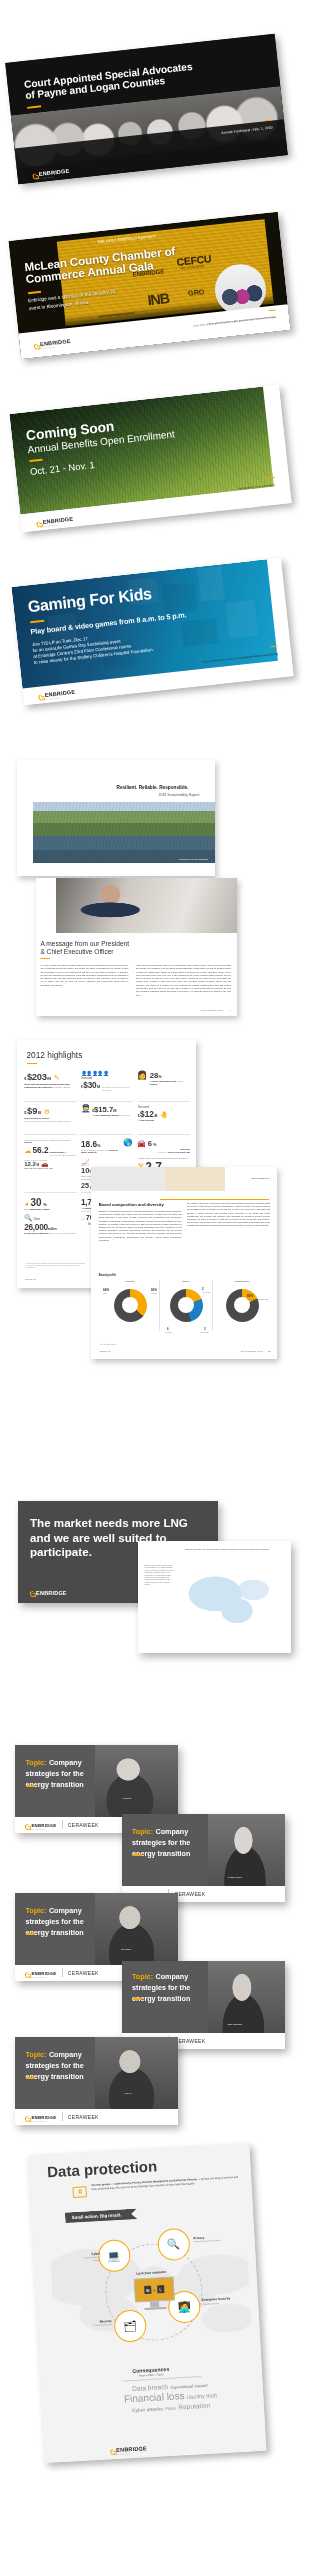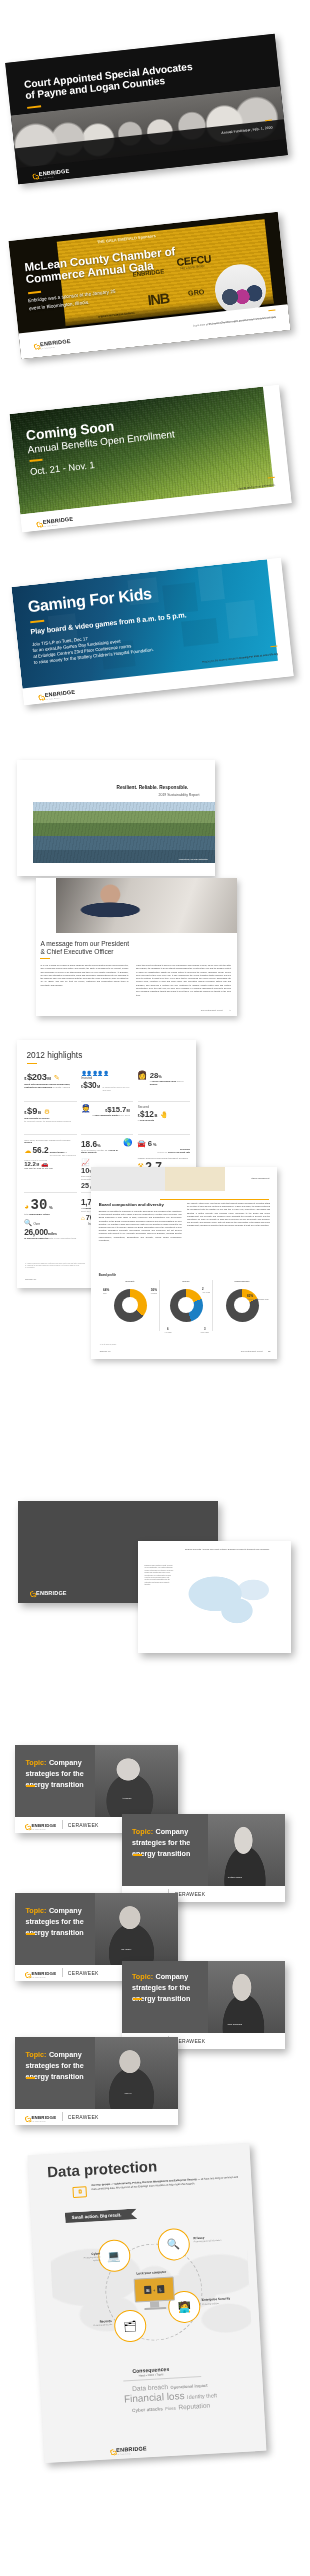--- a/index.html
+++ b/index.html
@@ -283,21 +283,21 @@
           </div>
           <div style="font-size:2.3px; line-height:1.35; margin-top:0.6px;">
             <b style="color:#333;">new projects in service</b>
             <div style="color:#999;">to connect energy to growing demand regions</div>
           </div>
         </div>
         <div style="border-bottom:0.6px solid #e3e3e3; padding-bottom:2.8px; min-height:30px;">
           <div style="display:flex; align-items:flex-start; gap:1.7px;">
             <span style="color:#F6A800; font-size:7.7px; line-height:1;">👮</span>
             <div>
-              <div style="display:flex; align-items:baseline;justify-content:flex-end;">
+              <div style="display:flex; align-items:baseline;">
                 <span style="font-size:3.3px; font-weight:700; color:#333;">$</span>
                 <span style="font-size:7.7px; font-weight:700; color:#3b3b3b;">$15.7</span>
                 <span style="font-size:3.9px; font-weight:700; color:#3b3b3b;">M</span>
               </div>
               <div style="font-size:2.2px; line-height:1.35;">
                 <span style="color:#888;">in </span><b style="color:#333;">safe community grants</b><span style="color:#999;"> since 2002</span>
               </div>
             </div>
           </div>
         </div>
@@ -375,21 +375,21 @@
           <div style="display:flex; align-items:center; gap:1.7px;">
             <span style="color:#F6A800; font-size:6.6px; line-height:1;">⚒</span>
             <span style="font-size:12px; font-weight:700; color:#3b3b3b;">2.7</span>
           </div>
           <div style="font-size:2.5px; font-weight:700; color:#333; line-height:1.25;">million barrels per day</div>
         </div>
 
         <div style="padding-bottom:2.2px; min-height:29px;">
           <div style="display:flex; align-items:baseline; gap:1.7px;">
             <span style="color:#F6A800; font-size:7.7px; line-height:1;">◕</span>
-            <span style="font-size:14px; font-weight:700; color:#3b3b3b;font-family:Liberation Mono, monospace;">30</span>
+            <span style="font-size:10px; font-weight:700; color:#3b3b3b;">30</span>
             <span style="font-size:4.1px; font-weight:700; color:#3b3b3b;">%</span>
           </div>
           <div style="font-size:2.3px; line-height:1.3;">
             <span style="color:#888;">total </span><b style="color:#333;">shareholder return</b>
           </div>
           <div style="display:flex; align-items:baseline; gap:1.1px; margin-top:4.4px;">
             <span style="color:#F6A800; font-size:6.6px; line-height:1;">🔍</span>
             <span style="font-size:3px; color:#444;">Over</span>
           </div>
           <div style="display:flex; align-items:baseline;">
@@ -508,20 +508,21 @@
 
       <div style="position:absolute; left:8.8px; bottom:14.3px; font-size:1.7px; color:#999;">1 As at June 30, 2020</div>
       <div style="position:absolute; left:8.8px; bottom:6.6px; font-size:1.9px; color:#777;">Enbridge Inc.</div>
       <div style="position:absolute; right:14.3px; bottom:6.6px; font-size:1.9px; color:#777;">2019 Sustainability Report</div>
       <div style="position:absolute; right:6.6px; bottom:6.6px; font-size:2px; font-weight:700; color:#555;">19</div>
     </div>
   </div>
 
   <div class="card" style="left:18px; top:1501px; width:200px; height:102px;">
     <div class="slide-body" style="background:#4A4A4A;">
+      <div style="position:absolute; left:12px; top:15.4px; right:15.4px; color:#fff; font-size:11.6px; font-weight:700; line-height:1.22;">The market needs more LNG and we are well suited to participate.</div>
       <div class="enb-foot" style="height:18.7px; padding-left:12px; background:#4A4A4A;">
         <div class="enb-logo">
           <span class="enb-swirl"></span>
           <span class="enb-word" style="font-size:5.5px; color:#fff;">ENBRIDGE</span>
         </div>
       </div>
     </div>
   </div>
 
   <div class="card" style="left:138px; top:1541px; width:153px; height:112px;">

